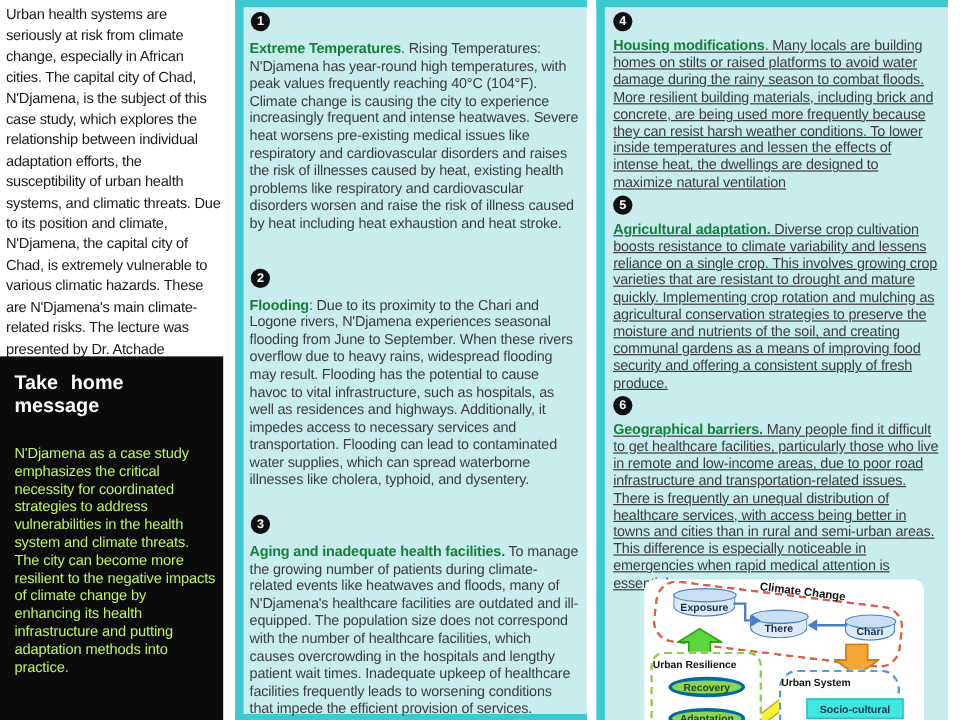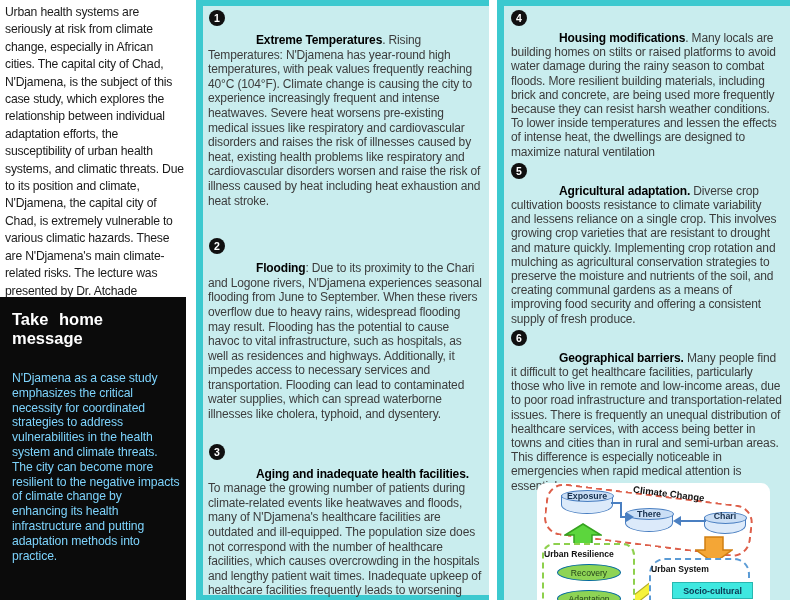--- a/index.html
+++ b/index.html
@@ -26,21 +26,21 @@
     background: #0b0b0b; color: #f1f1f1;
   }
   .takehome-title {
     font-size: 16.5px; font-weight: bold; word-spacing: 6px;
     padding: 13px 8px 0 12px; color: #ffffff;
   }
   .takehome-body {
     margin-top: 23px;
     padding: 0 6px 0 12px;
     font-size: 12.2px; line-height: 14.8px; letter-spacing: -0.1px;
-    color: #7dd3fc;
+    color: #bef264;
   }
 
   
   .panel {
     position: absolute; top: 0; height: 600px; width: 293px;
     background: #c9edee;
     border-left: 7px solid #3cc9cf;
     border-top: 6px solid #3cc9cf;
     padding: 0 7px 0 3px;
   }
@@ -53,22 +53,22 @@
     font-size: 10.5px; font-weight: bold;
     display: flex; align-items: center; justify-content: center;
   }
   .panel-mid   .badge { margin: 4px 0 7px 3px; }
   .panel-right .badge { margin: 4px 0 5px 2px; }
 
   .sec p {
     font-size: 12px; line-height: 14.6px; letter-spacing: -0.15px;
     color: #3c3c3c; padding-left: 2px;
   }
-  .panel-right .sec p { line-height: 14.2px; }
-  .sec b { color: #000000; margin-left: 48px; }
+  .panel-right .sec p { line-height: 14.2px; text-decoration: underline; }
+  .sec b { color: #15803d; }
   .sec-2 { margin-top: 30px; }
   .sec-3 { margin-top: 22px; }
   .sec-5 { margin-top: 2px; }
   .sec-6 { margin-top: 4px; }
 
   
   .diagram {
     position: absolute; left: 33px; top: 477px;
     width: 233px; height: 160px;
     background: #ffffff; border-radius: 9px;
@@ -89,21 +89,21 @@
     border-radius: 0 0 50% 50% / 0 0 9px 9px;
     display: flex; align-items: flex-end; justify-content: center;
   }
   .cyl::before {
     content: ""; position: absolute; top: -5px; left: -1.5px; right: -1.5px;
     height: 10px; background: #cadef5; border: 1.5px solid #4a7fc1;
     border-radius: 50%;
   }
   .cyl .lbl {
     position: relative; z-index: 1; font-size: 8.8px; font-weight: bold;
-    color: #17304f; padding-bottom: 12px; white-space: nowrap;
+    color: #17304f; padding-bottom: 2px; white-space: nowrap;
   }
   .cyl-exposure { left: 24px;  top: 12px; width: 52px; height: 19px; }
   .cyl-risk     { left: 88px;  top: 30px; width: 48px; height: 19px; }
   .cyl-hazard   { left: 167px; top: 34px; width: 42px; height: 17px; }
 
   .conn { position: absolute; }
   .conn-1 { left: 74px;  top: 17px; }
   .conn-2 { left: 134px; top: 32px; }
 
   .arrow { position: absolute; }
@@ -121,23 +121,23 @@
   .system-box {
     left: 112px; top: 75px; width: 101px; height: 72px;
     border: 2px dashed #5b9bd5; border-radius: 16px;
   }
   .box-label {
     text-align: left; font-size: 8.6px; font-weight: bold;
     color: #111111; margin-top: 4px; white-space: nowrap;
   }
   .pill {
     position: absolute; left: 13px; width: 64px; height: 17px;
-    background: #8ed455; border: 1px solid #0369a1; border-radius: 50%;
+    background: #8ed455; border: 3px solid #0369a1; border-radius: 50%;
     display: flex; align-items: center; justify-content: center;
-    font-size: 8.6px; font-weight: normal; color: #23411a;
+    font-size: 8.6px; font-weight: bold; color: #23411a;
   }
   .pill-recovery   { top: 19px; }
   .pill-adaptation { top: 45px; }
   .chip {
     position: absolute; left: 21px; top: 22px; width: 81px; height: 17px;
     background: #3fe8e0; border: 1px solid #28b7b0;
     display: flex; align-items: center; justify-content: center;
     font-size: 8.8px; font-weight: bold; color: #0a3550;
   }
 </style>

